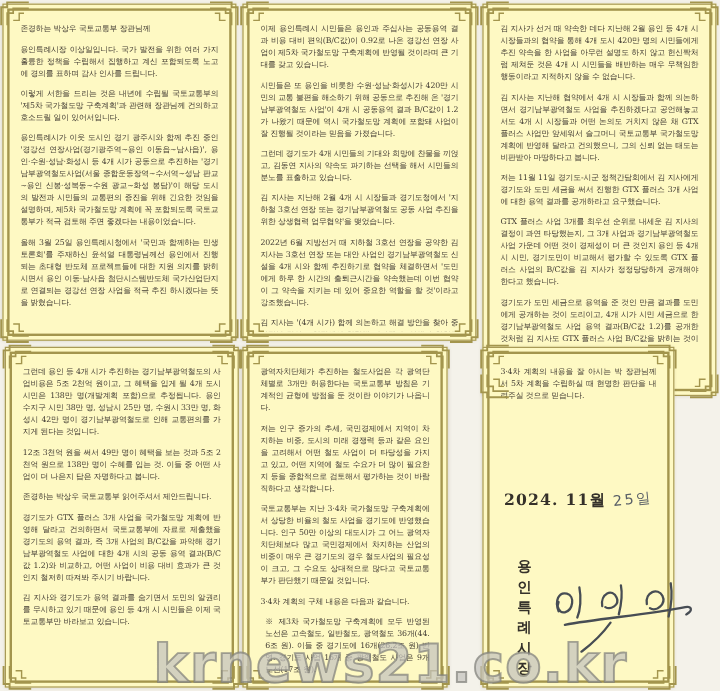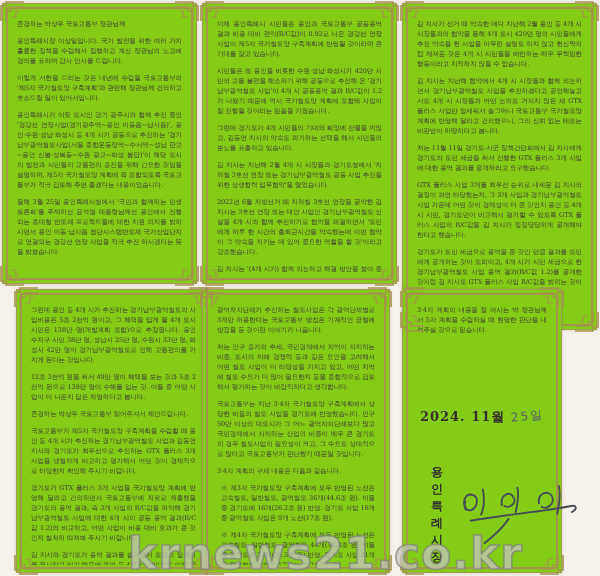--- a/index.html
+++ b/index.html
@@ -8,37 +8,37 @@
     background:#e9e7e0;
     font-family:"DejaVu Serif","Liberation Serif",serif;
   }
   .page{
     position:relative;width:600px;height:576px;
     background:#f4f2ea;
     overflow:hidden;
   }
   .panel{
     position:absolute;
-    background:#84cc16;
+    background:#fef9c3;
     border:1px solid #a89a56;
     box-shadow:0 0 3px rgba(90,80,50,.25);
     box-sizing:border-box;
   }
   .panel::before{
     content:"";
     position:absolute;inset:3px;
     border:2px solid #a3954d;
     pointer-events:none;
   }
   
   .p1{left:2px;  top:3px;   width:195px;height:281px;}
   .p2{left:202px;top:3px;   width:195px;height:281px;}
   .p3{left:402px;top:3px;   width:195px;height:327px;}
-  .p4{left:16px;  top:289px; width:195px;height:284px;}
-  .p5{left:202px;top:289px; width:188px;height:284px;}
+  .p4{left:4px;  top:289px; width:195px;height:284px;}
+  .p5{left:202px;top:289px; width:171px;height:284px;}
   .p6{left:402px;top:289px; width:160px;height:284px;}
 
   .panel-inner{
     position:absolute;inset:7px;
     padding:8px 7px;
     overflow:hidden;
     box-sizing:border-box;
   }
   .para{
     margin:0 0 7px 0;
@@ -141,21 +141,21 @@
           <use href="#orn"></use>
         </svg>
       </span>
     <span class="corner br">
         <svg viewBox="0 0 26 22">
           <use href="#orn"></use>
         </svg>
       </span>
     <div class="panel-inner">
         <p class="para">존경하는 박상우 국토교통부 장관님께</p>
-        <p class="para">용인특례시장 이상일입니다. 국가 발전을 위한 여러 가지 훌륭한 정책을 수립해서 집행하고 계신 장관님의 노고에 경의를 표하며 감사 인사를 드립니다.</p>
+        <p class="para">용인특례시장 이상일입니다. 국가 발전을 위한 여러 가지 훌륭한 정책을 수립해서 집행하고 계신 포함되도록 노고에 경의를 표하며 감사 인사를 드립니다.</p>
         <p class="para">이렇게 서한을 드리는 것은 내년에 수립될 국토교통부의 '제5차 국가철도망 구축계획'과 관련해 장관님께 건의하고 호소드릴 일이 있어서입니다.</p>
         <p class="para">용인특례시가 이웃 도시인 경기 광주시와 함께 추진 중인 '경강선 연장사업(경기광주역~용인 이동읍~남사읍)', 용인·수원·성남·화성시 등 4개 시가 공동으로 추진하는 '경기남부광역철도사업(서울 종합운동장역~수서역~성남 판교~용인 신봉·성복동~수원 광교~화성 봉담)'이 해당 도시의 발전과 시민들의 교통편의 증진을 위해 긴요한 것임을 설명하며, 제5차 국가철도망 계획에 꼭 포함되도록 국토교통부가 적극 검토해 주면 좋겠다는 내용이었습니다.</p>
         <p class="para">올해 3월 25일 용인특례시청에서 '국민과 함께하는 민생토론회'를 주재하신 윤석열 대통령님께선 용인에서 진행되는 초대형 반도체 프로젝트들에 대한 지원 의지를 밝히시면서 용인 이동·남사읍 첨단시스템반도체 국가산업단지로 연결되는 경강선 연장 사업을 적극 추진 하시겠다는 뜻을 밝혔습니다.</p>
       </div>
   </section>
 
   <section class="panel p2">
     <span class="corner tl">
         <svg viewBox="0 0 26 22">
           <use href="#orn"></use>
@@ -170,21 +170,21 @@
         <svg viewBox="0 0 26 22">
           <use href="#orn"></use>
         </svg>
       </span>
     <span class="corner br">
         <svg viewBox="0 0 26 22">
           <use href="#orn"></use>
         </svg>
       </span>
     <div class="panel-inner">
-        <p class="para">이제 용인특례시 시민들은 용인과 국토교통부 공동용역 결과 비용 대비 편익(B/C값)이 0.92로 나온 경강선 연장 사업이 제5차 국가철도망 구축계획에 반영될 것이라며 큰 기대를 갖고 있습니다.</p>
+        <p class="para">이제 용인특례시 시민들은 용인과 주십사는 공동용역 결과 비용 대비 편익(B/C값)이 0.92로 나온 경강선 연장 사업이 제5차 국가철도망 구축계획에 반영될 것이라며 큰 기대를 갖고 있습니다.</p>
         <p class="para">시민들은 또 용인을 비롯한 수원·성남·화성시가 420만 시민의 교통 불편을 해소하기 위해 공동으로 추진해 온 '경기남부광역철도 사업'이 4개 시 공동용역 결과 B/C값이 1.2가 나왔기 때문에 역시 국가철도망 계획에 포함돼 사업이 잘 진행될 것이라는 믿음을 가졌습니다.</p>
         <p class="para">그런데 경기도가 4개 시민들의 기대와 희망에 찬물을 끼얹고, 김동연 지사의 약속도 파기하는 선택을 해서 시민들의 분노를 표출하고 있습니다.</p>
         <p class="para">김 지사는 지난해 2월 4개 시 시장들과 경기도청에서 '지하철 3호선 연장 또는 경기남부광역철도 공동 사업 추진을 위한 상생협력 업무협약'을 맺었습니다.</p>
         <p class="para">2022년 6월 지방선거 때 지하철 3호선 연장을 공약한 김 지사는 3호선 연장 또는 대안 사업인 경기남부광역철도 신설을 4개 시와 함께 추진하기로 협약을 체결하면서 '도민에게 하루 한 시간의 출퇴근시간을 약속했는데 이번 협약이 그 약속을 지키는 데 있어 중요한 역할을 할 것'이라고 강조했습니다.</p>
         <p class="para">김 지사는 '(4개 시가) 함께 의논하고 해결 방안을 찾아 중앙정부 건의도 일정에서 협력해 나가겠다. 상생과 협치로 경기도를 위해 함께 힘을 모아 달라'는 말도 했습니다.</p>
       </div>
   </section>
 
   <section class="panel p3">
     <span class="corner tl">
@@ -234,21 +234,20 @@
       </span>
     <span class="corner br">
         <svg viewBox="0 0 26 22">
           <use href="#orn"></use>
         </svg>
       </span>
     <div class="panel-inner">
         <p class="para">그런데 용인 등 4개 시가 추진하는 경기남부광역철도의 사업비용은 5조 2천억 원이고, 그 혜택을 입게 될 4개 도시 시민은 138만 명(개발계획 포함)으로 추정됩니다. 용인 수지구 시민 38만 명, 성남시 25만 명, 수원시 33만 명, 화성시 42만 명이 경기남부광역철도로 인해 교통편의를 가지게 된다는 것입니다.</p>
         <p class="para">12조 3천억 원을 써서 49만 명이 혜택을 보는 것과 5조 2천억 원으로 138만 명이 수혜를 입는 것. 이들 중 어떤 사업이 더 나은지 답은 자명하다고 봅니다.</p>
         <p class="para">존경하는 박상우 국토교통부 읽어주셔서 제안드립니다.</p>
-        <p class="para">국토교통부가 제5차 국가철도망 구축계획을 수립할 때 용인 등 4개 시가 추진하는 경기남부광역철도 사업과 김동연 지사와 경기도가 최우선으로 추진하는 GTX 플러스 3개 사업을 냉철하게 비교하고 평가해서 어떤 것이 경제적으로 타당한지 확인해 주시기 바랍니다.</p>
         <p class="para">경기도가 GTX 플러스 3개 사업을 국가철도망 계획에 반영해 달라고 건의하면서 국토교통부에 자료로 제출했을 경기도의 용역 결과, 즉 3개 사업의 B/C값을 파악해 경기남부광역철도 사업에 대한 4개 시의 공동 용역 결과(B/C값 1.2)와 비교하고, 어떤 사업이 비용 대비 효과가 큰 것인지 철저히 따져봐 주시기 바랍니다.</p>
         <p class="para">김 지사와 경기도가 용역 결과를 숨기면서 도민의 알권리를 무시하고 있기 때문에 용인 등 4개 시 시민들은 이제 국토교통부만 바라보고 있습니다.</p>
       </div>
   </section>
 
   <section class="panel p5">
     <span class="corner tl">
         <svg viewBox="0 0 26 22">
           <use href="#orn"></use>
         </svg>

